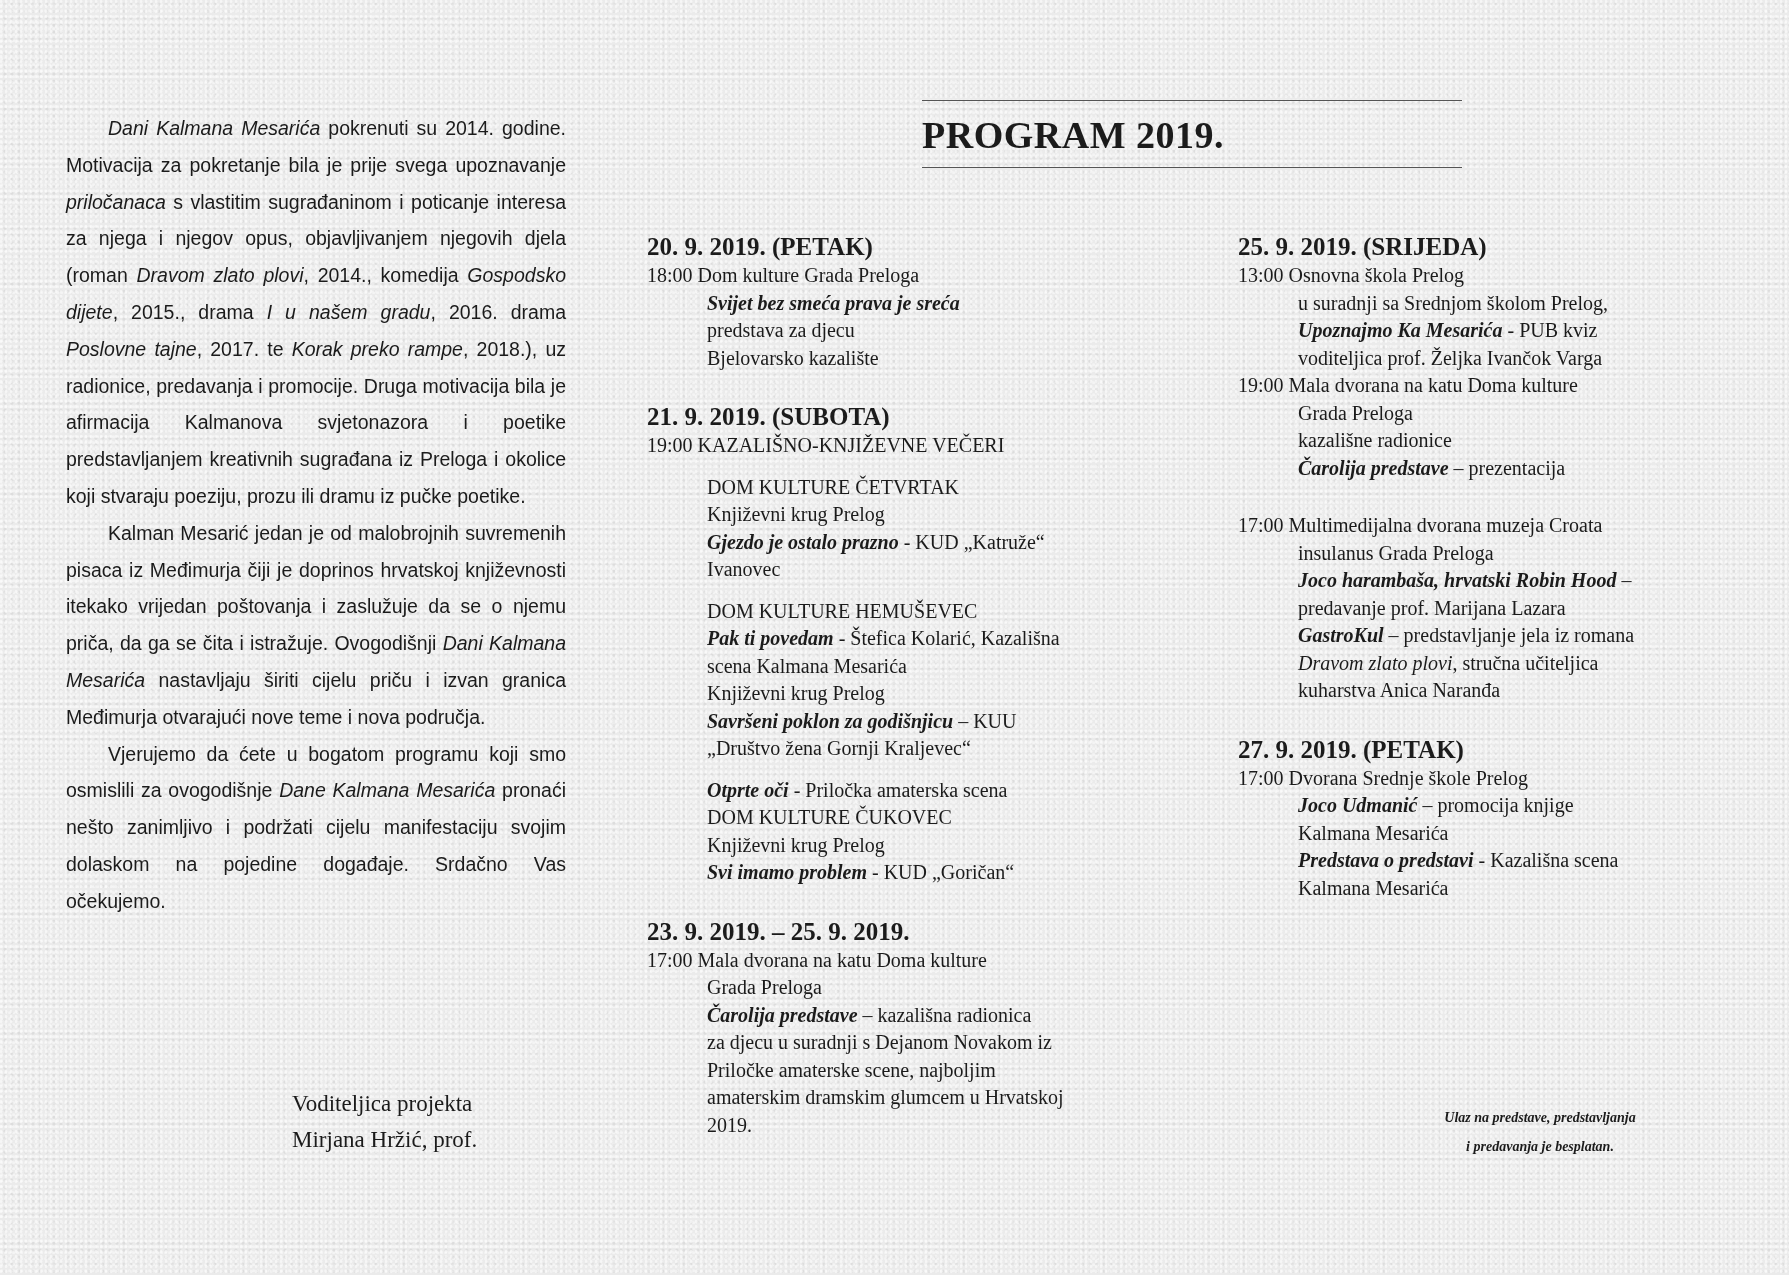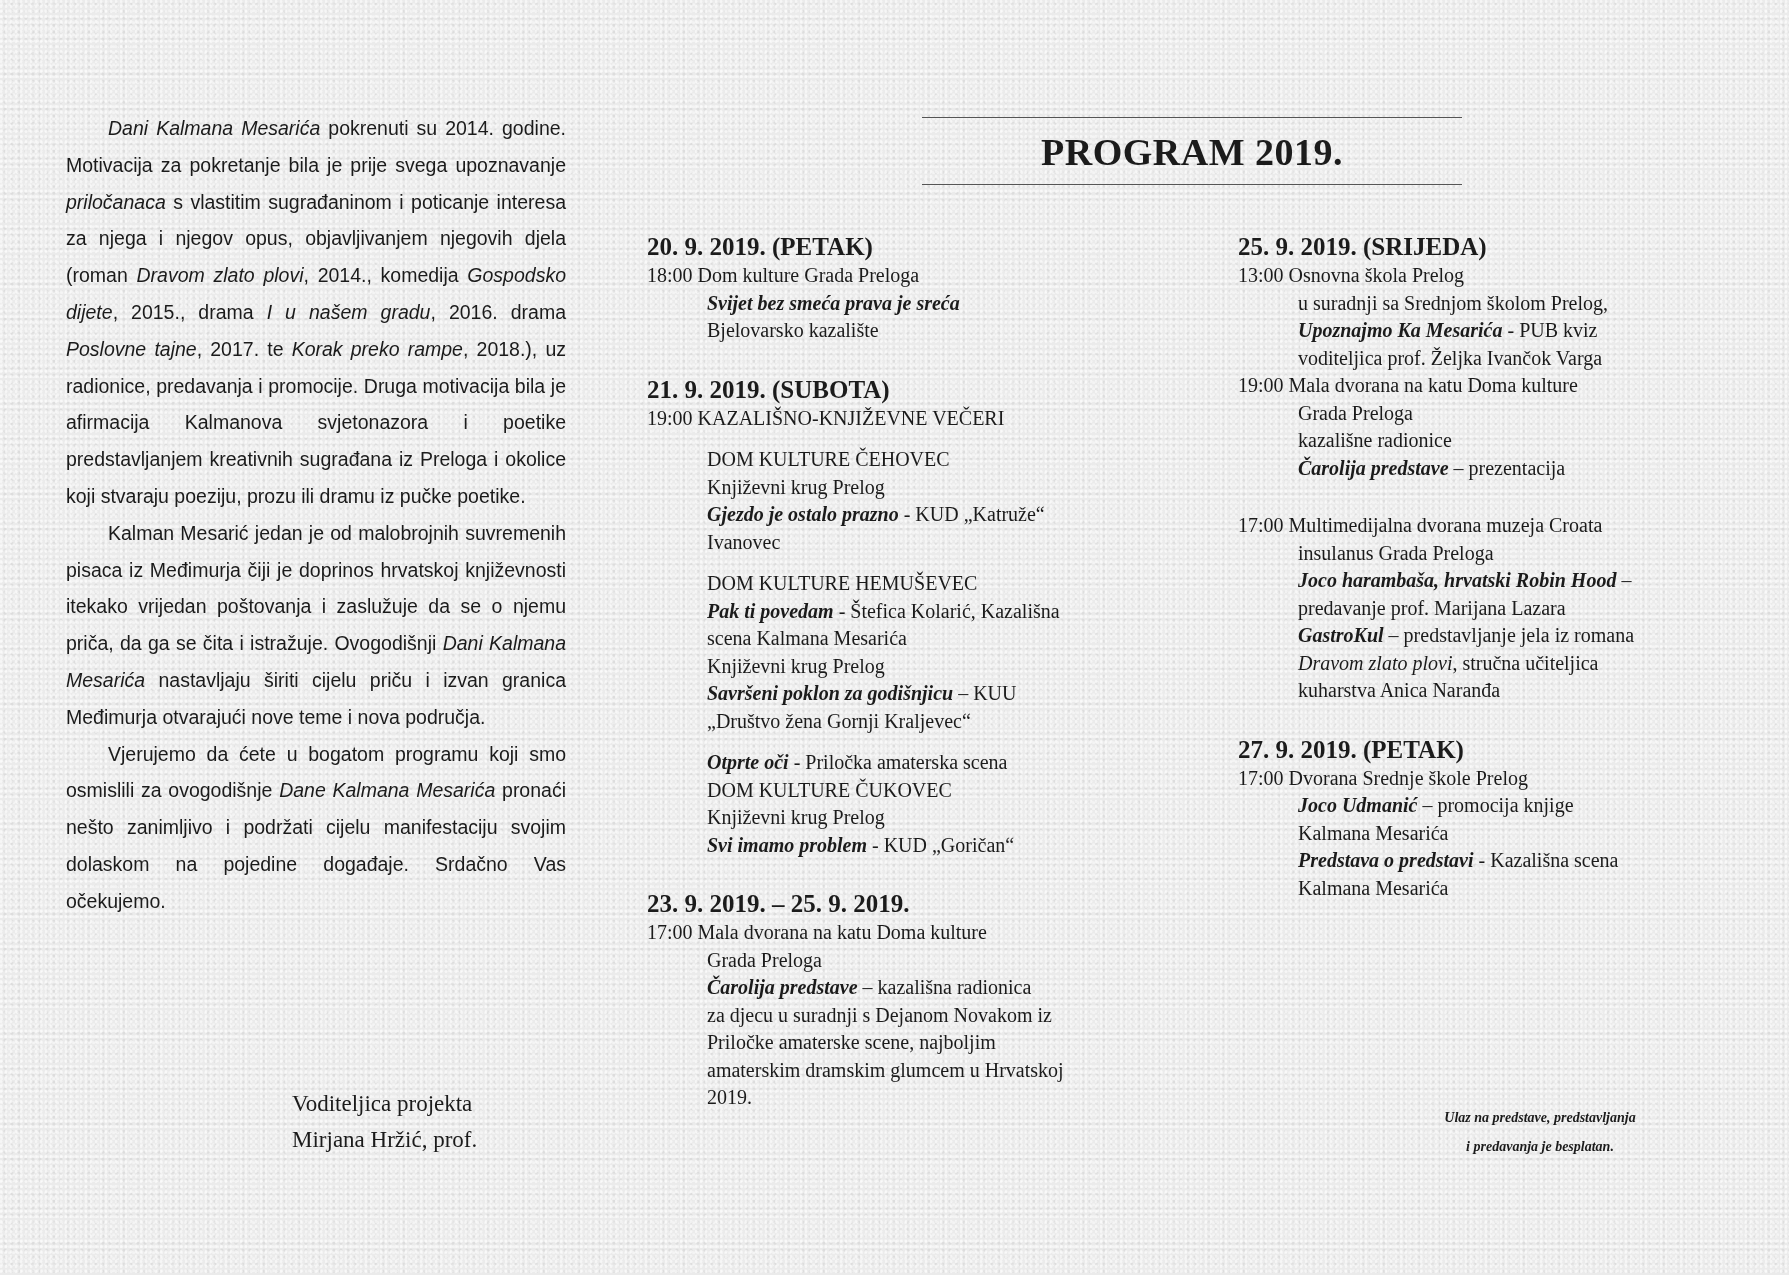--- a/index.html
+++ b/index.html
@@ -14,21 +14,21 @@
     font-family: "DejaVu Serif", serif;
     color: #1b1b1b;
   }
   .intro {
     position: absolute; left: 66px; top: 110px; width: 500px;
     font-size: 19.5px; line-height: 36.8px; text-align: justify;
     font-family: Liberation Sans, sans-serif;
   }
   .intro p { margin: 0; text-indent: 42px; }
   .signature { position: absolute; left: 292px; top: 1086px; font-family: "Liberation Serif", serif; font-size: 23px; line-height: 36px; }
-  .title-wrap { position: absolute; left: 922px; top: 117px; width: 540px; text-align: center; }
+  .title-wrap { position: absolute; left: 922px; top: 100px; width: 540px; }
   .rule { height: 1px; background: #555; }
   .title { font-family: "Liberation Serif", serif; font-weight: bold; font-size: 38px; padding: 12px 0 10px; letter-spacing: 0.5px; }
   .col { position: absolute; font-family: "Liberation Serif", serif; font-size: 20px; line-height: 27.5px; }
   .col.a { left: 647px; top: 232px; width: 520px; }
   .col.b { left: 1238px; top: 232px; width: 520px; }
   .day { margin-bottom: 30px; }
   .day h3 { margin: 0; font-size: 25px; font-weight: bold; line-height: 30px; }
   .line { white-space: nowrap; }
   .ind { padding-left: 60px; }
   .gap { height: 14px; }
@@ -53,27 +53,28 @@
   <div class="rule"></div>
   <div class="title">PROGRAM 2019.</div>
   <div class="rule"></div>
 </div>
 
 <div class="col a" id="col0">
     <div class="day">
       <h3>20. 9. 2019. (PETAK)</h3>
       <div class="line "><span>18:00 Dom kulture Grada Preloga</span></div>
       <div class="line ind"><span class="b-i">Svijet bez smeća prava je sreća</span></div>
+      <div class="line ind"><span>predstava za djecu</span></div>
       <div class="line ind"><span>Bjelovarsko kazalište</span></div>
     </div>
     <div class="day">
       <h3>21. 9. 2019. (SUBOTA)</h3>
       <div class="line "><span>19:00 KAZALIŠNO-KNJIŽEVNE VEČERI</span></div>
       <div class="line gap"></div>
-      <div class="line ind"><span>DOM KULTURE ČEHOVEC</span></div>
+      <div class="line ind"><span>DOM KULTURE ČETVRTAK</span></div>
       <div class="line ind"><span>Književni krug Prelog</span></div>
       <div class="line ind"><span class="b-i">Gjezdo je ostalo prazno</span><span> - KUD „Katruže“</span></div>
       <div class="line ind"><span>Ivanovec</span></div>
       <div class="line gap"></div>
       <div class="line ind"><span>DOM KULTURE HEMUŠEVEC</span></div>
       <div class="line ind"><span class="b-i">Pak ti povedam</span><span> - Štefica Kolarić, Kazališna</span></div>
       <div class="line ind"><span>scena Kalmana Mesarića</span></div>
       <div class="line ind"><span>Književni krug Prelog</span></div>
       <div class="line ind"><span class="b-i">Savršeni poklon za godišnjicu</span><span> – KUU</span></div>
       <div class="line ind"><span>„Društvo žena Gornji Kraljevec“</span></div>

